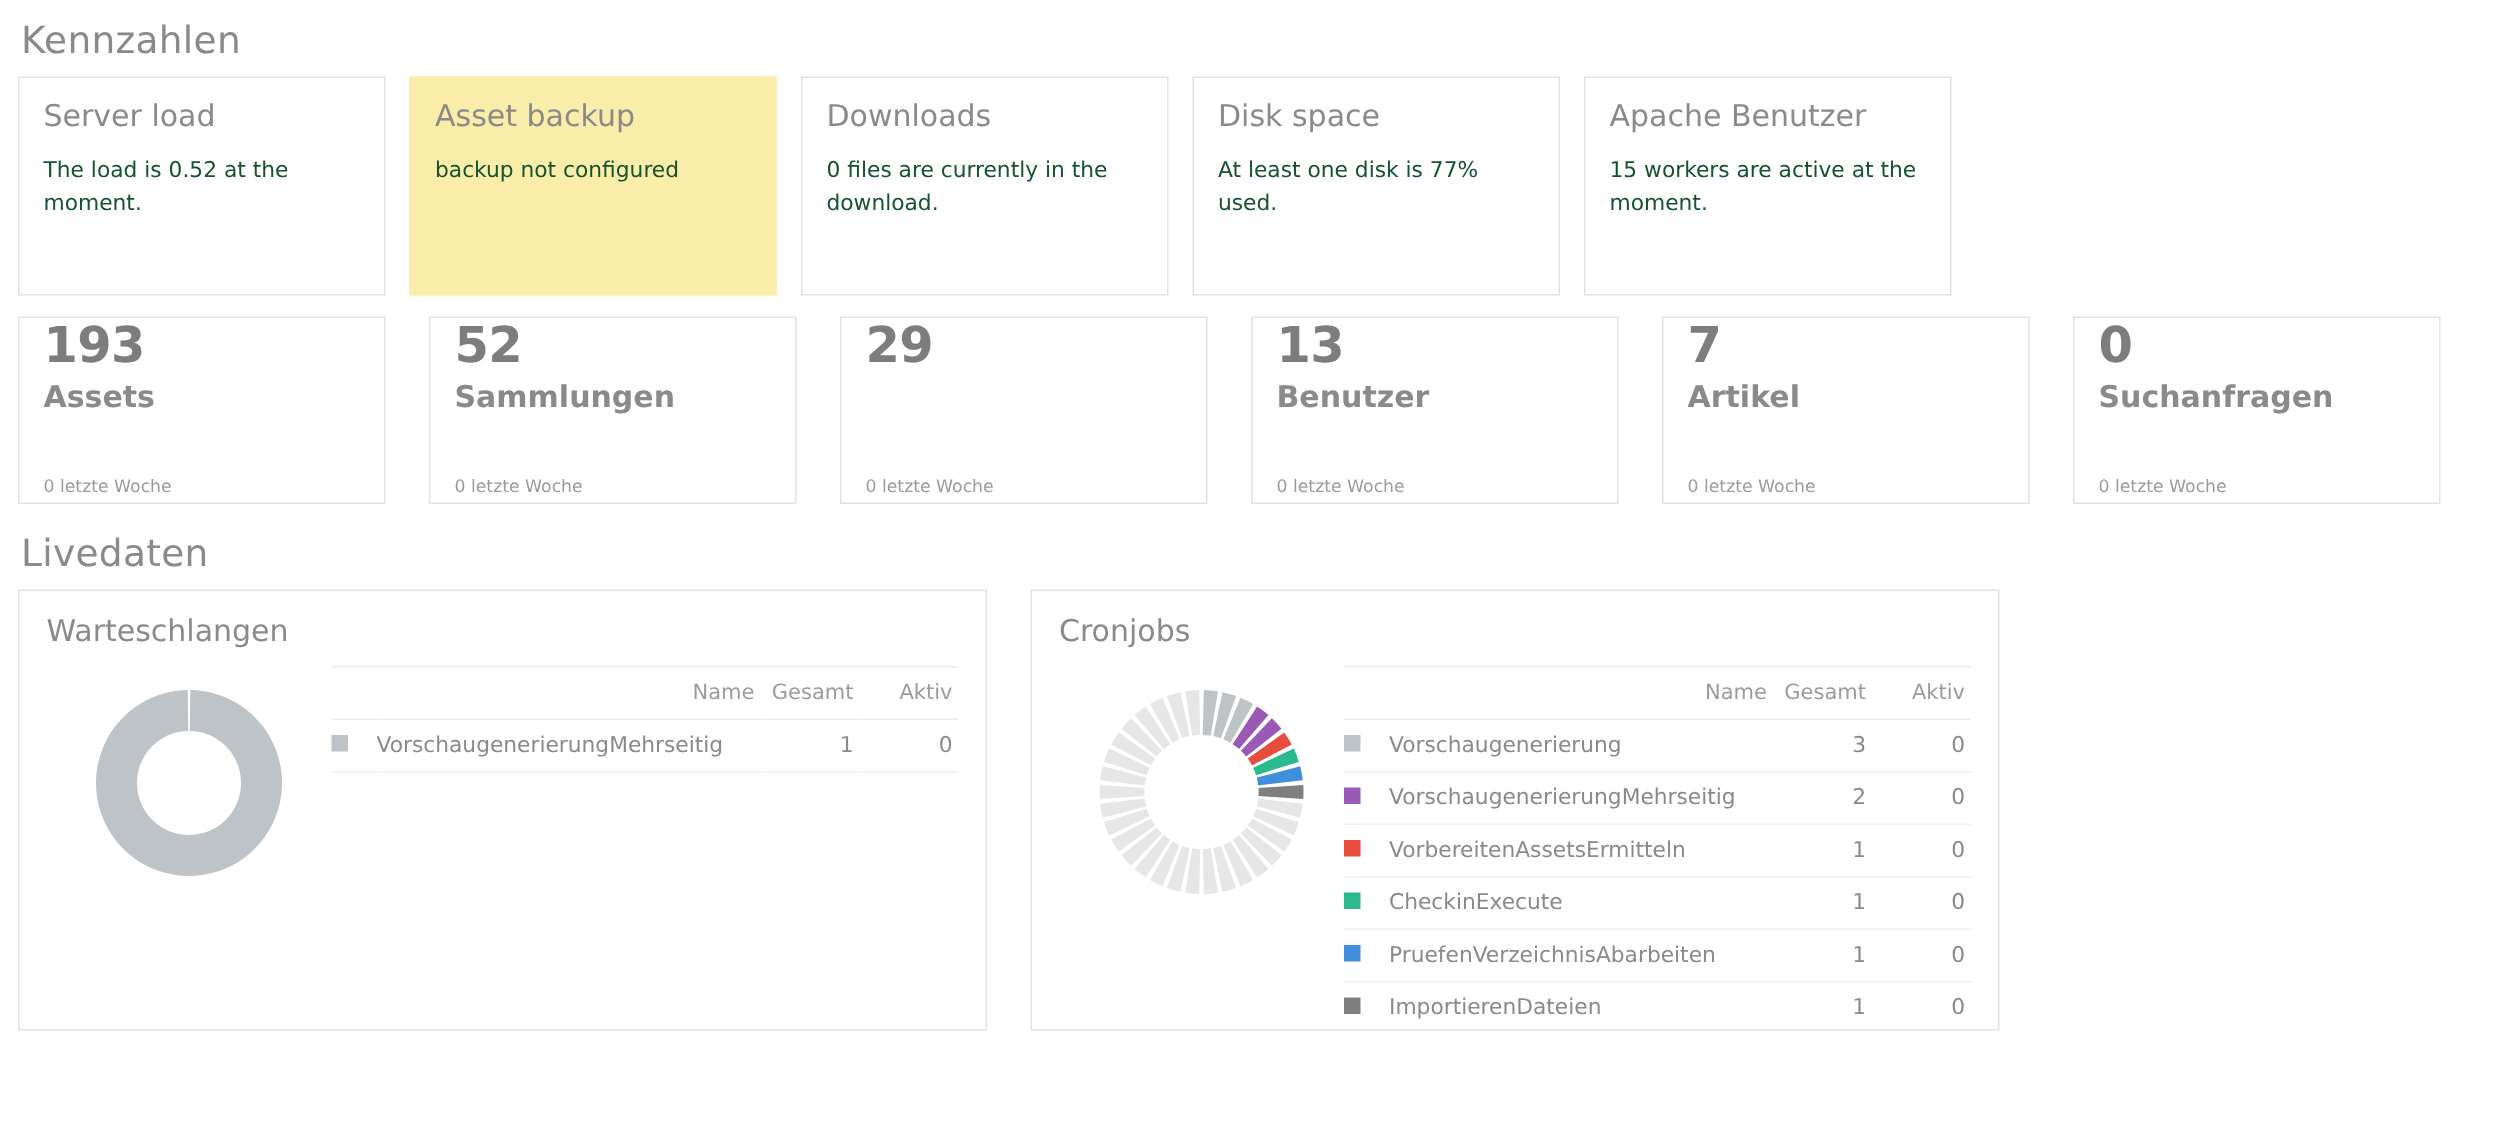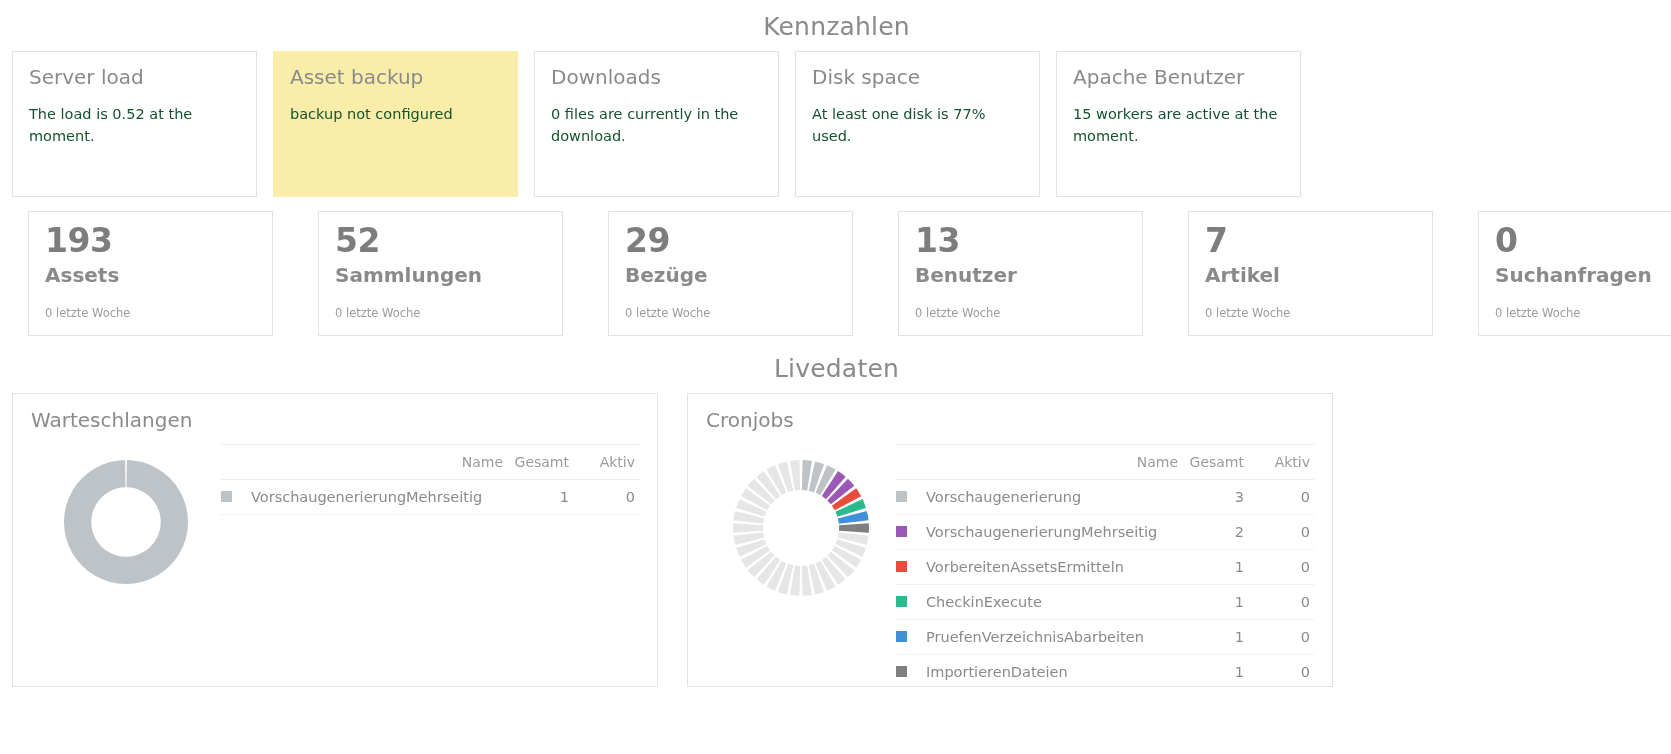--- a/index.html
+++ b/index.html
@@ -11,21 +11,20 @@
     overflow: hidden;
   }
   .page { padding: 0 12px; }
 
   .section-title {
     font-size: 25px;
     font-weight: 400;
     color: #8a8a8a;
     letter-spacing: 0.2px;
     padding: 12px 0 10px 2px;
-    text-align: center;
   }
   .section-title.live { padding-top: 18px; }
 
   
   .card-row {
     display: flex;
     gap: 16px;
     margin-bottom: 14px;
   }
   .status-card {
@@ -57,42 +56,41 @@
   
   .stat-row {
     display: flex;
     gap: 29px;
   }
   .stat-card {
     width: 245px;
     height: 125px;
     border: 1px solid #e2e2e2;
     background: #ffffff;
-    padding: 12px 16px 0 16px;
+    padding: 1px 16px 0 16px;
     position: relative;
     flex: 0 0 auto;
-    margin-left: 16px;
   }
   .stat-card .num {
     font-size: 33px;
     font-weight: 700;
     color: #7d7d7d;
     line-height: 1.05;
     letter-spacing: -0.5px;
   }
   .stat-card .label {
     font-size: 20px;
     color: #8a8a8a;
     font-weight: 700;
     margin-top: 4px;
   }
   .stat-card .sub {
     position: absolute;
     left: 16px;
-    bottom: 15px;
+    bottom: 4px;
     font-size: 11.5px;
     color: #9b9b9b;
   }
 
   
   .panels {
     display: flex;
     gap: 29px;
   }
   .panel {
@@ -186,21 +184,20 @@
       <div class="label">Assets</div>
       <div class="sub">0 letzte Woche</div>
     </div>
     <div class="stat-card">
       <div class="num">52</div>
       <div class="label">Sammlungen</div>
       <div class="sub">0 letzte Woche</div>
     </div>
     <div class="stat-card">
       <div class="num">29</div>
-      <div class="label">Bezüge</div>
       <div class="sub">0 letzte Woche</div>
     </div>
     <div class="stat-card">
       <div class="num">13</div>
       <div class="label">Benutzer</div>
       <div class="sub">0 letzte Woche</div>
     </div>
     <div class="stat-card">
       <div class="num">7</div>
       <div class="label">Artikel</div>

